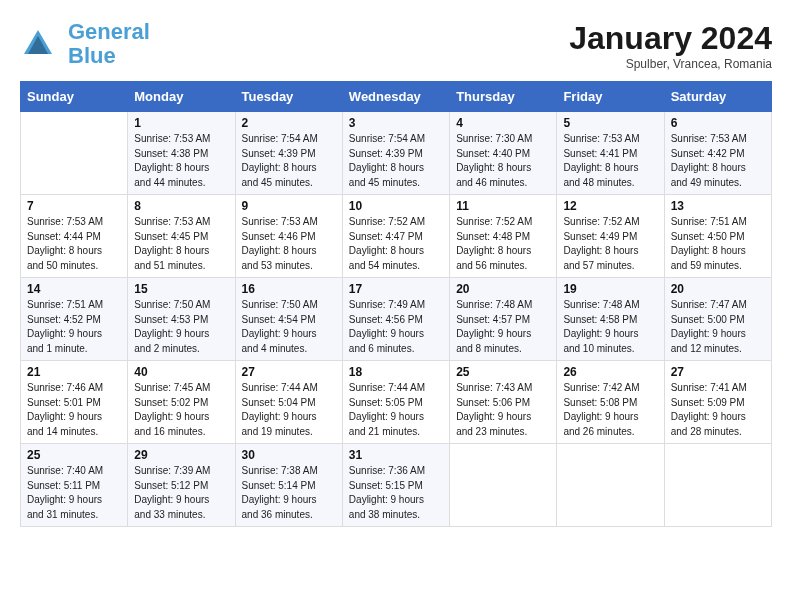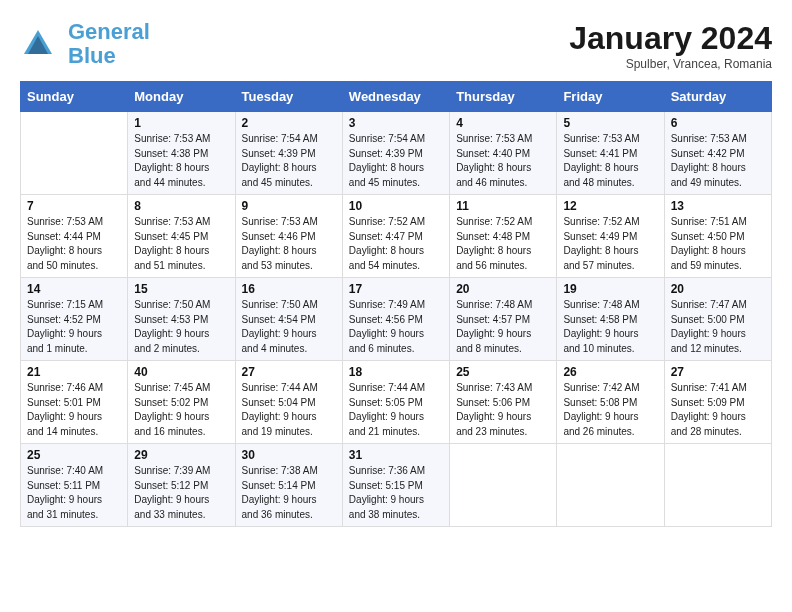--- a/index.html
+++ b/index.html
@@ -147,21 +147,21 @@
         </td>
         <td>
           <span class="day-number">3</span>
           <div class="day-info">Sunrise: 7:54 AM
 Sunset: 4:39 PM
 Daylight: 8 hours
 and 45 minutes.</div>
         </td>
         <td>
           <span class="day-number">4</span>
-          <div class="day-info">Sunrise: 7:53 AM
+          <div class="day-info">Sunrise: 7:30 AM
 Sunset: 4:40 PM
 Daylight: 8 hours
 and 46 minutes.</div>
         </td>
         <td>
           <span class="day-number">5</span>
           <div class="day-info">Sunrise: 7:53 AM
 Sunset: 4:41 PM
 Daylight: 8 hours
 and 48 minutes.</div>
@@ -221,21 +221,21 @@
           <span class="day-number">13</span>
           <div class="day-info">Sunrise: 7:51 AM
 Sunset: 4:50 PM
 Daylight: 8 hours
 and 59 minutes.</div>
         </td>
       </tr>
       <tr>
         <td>
           <span class="day-number">14</span>
-          <div class="day-info">Sunrise: 7:15 AM
+          <div class="day-info">Sunrise: 7:51 AM
 Sunset: 4:52 PM
 Daylight: 9 hours
 and 1 minute.</div>
         </td>
         <td>
           <span class="day-number">15</span>
           <div class="day-info">Sunrise: 7:50 AM
 Sunset: 4:53 PM
 Daylight: 9 hours
 and 2 minutes.</div>

